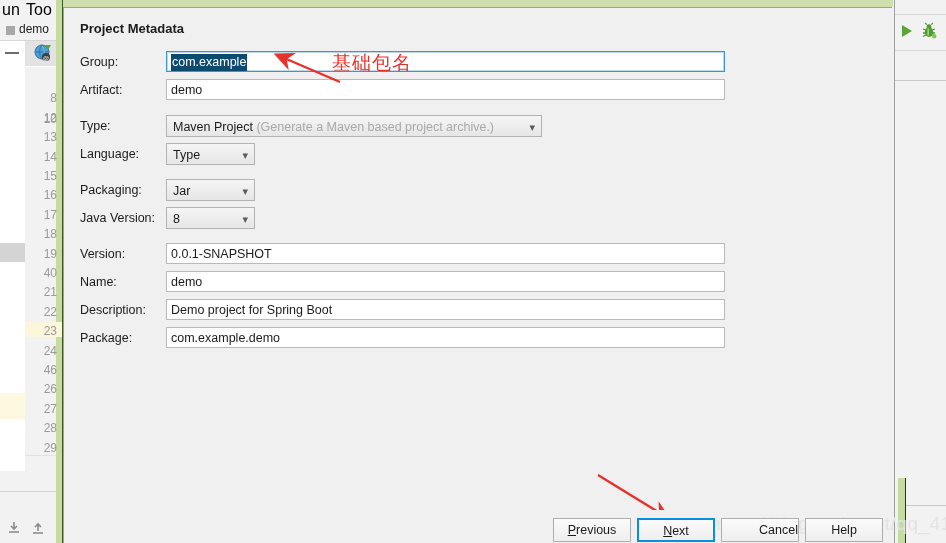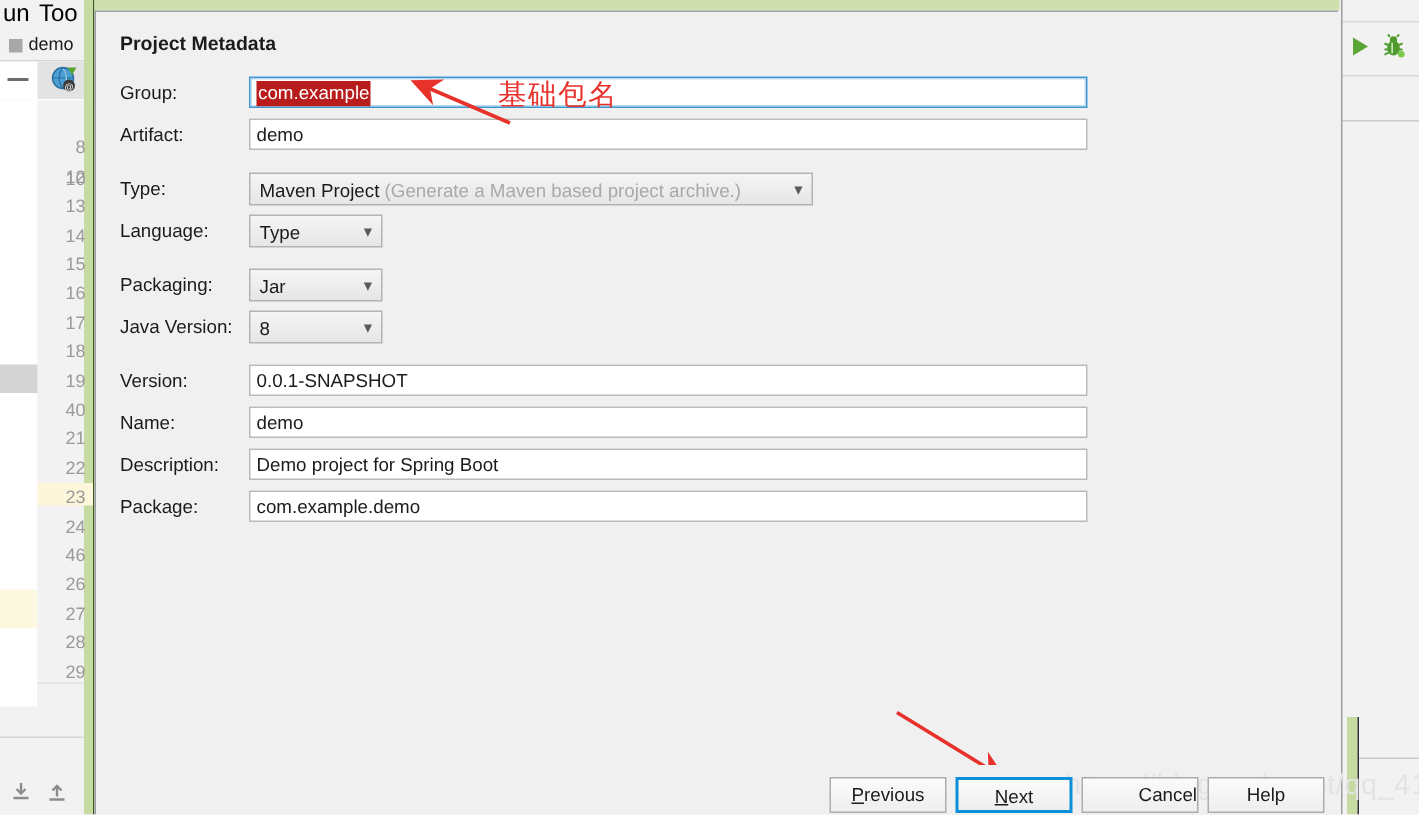--- a/index.html
+++ b/index.html
@@ -80,21 +80,21 @@
 
   .text-input{
     position:absolute;height:21px;line-height:21px;
     background:#ffffff;border:1px solid #b9b9b9;
     padding:0 4px;font-size:12.5px;color:#1b1b1b;
     box-sizing:border-box;overflow:hidden;white-space:nowrap;
   }
   .text-input.focused{
     border:1px solid #3a95d1;box-shadow:0 0 0 1px #bcd9ee inset;
   }
-  .sel-text{background:#b91c1c;color:#ffffff;padding:1px 1px 2px 1px;}
+  .sel-text{background:#0c4a6e;color:#ffffff;padding:1px 1px 2px 1px;}
 
   .combo{
     position:absolute;height:22px;line-height:22px;
     background:linear-gradient(#f5f5f5,#e6e6e6);
     border:1px solid #b3b3b3;box-sizing:border-box;
     padding:0 22px 0 6px;font-size:12.5px;color:#1b1b1b;
     overflow:hidden;white-space:nowrap;
   }
   .combo .hint{color:#a9a9a9;}
   .combo .chev{

